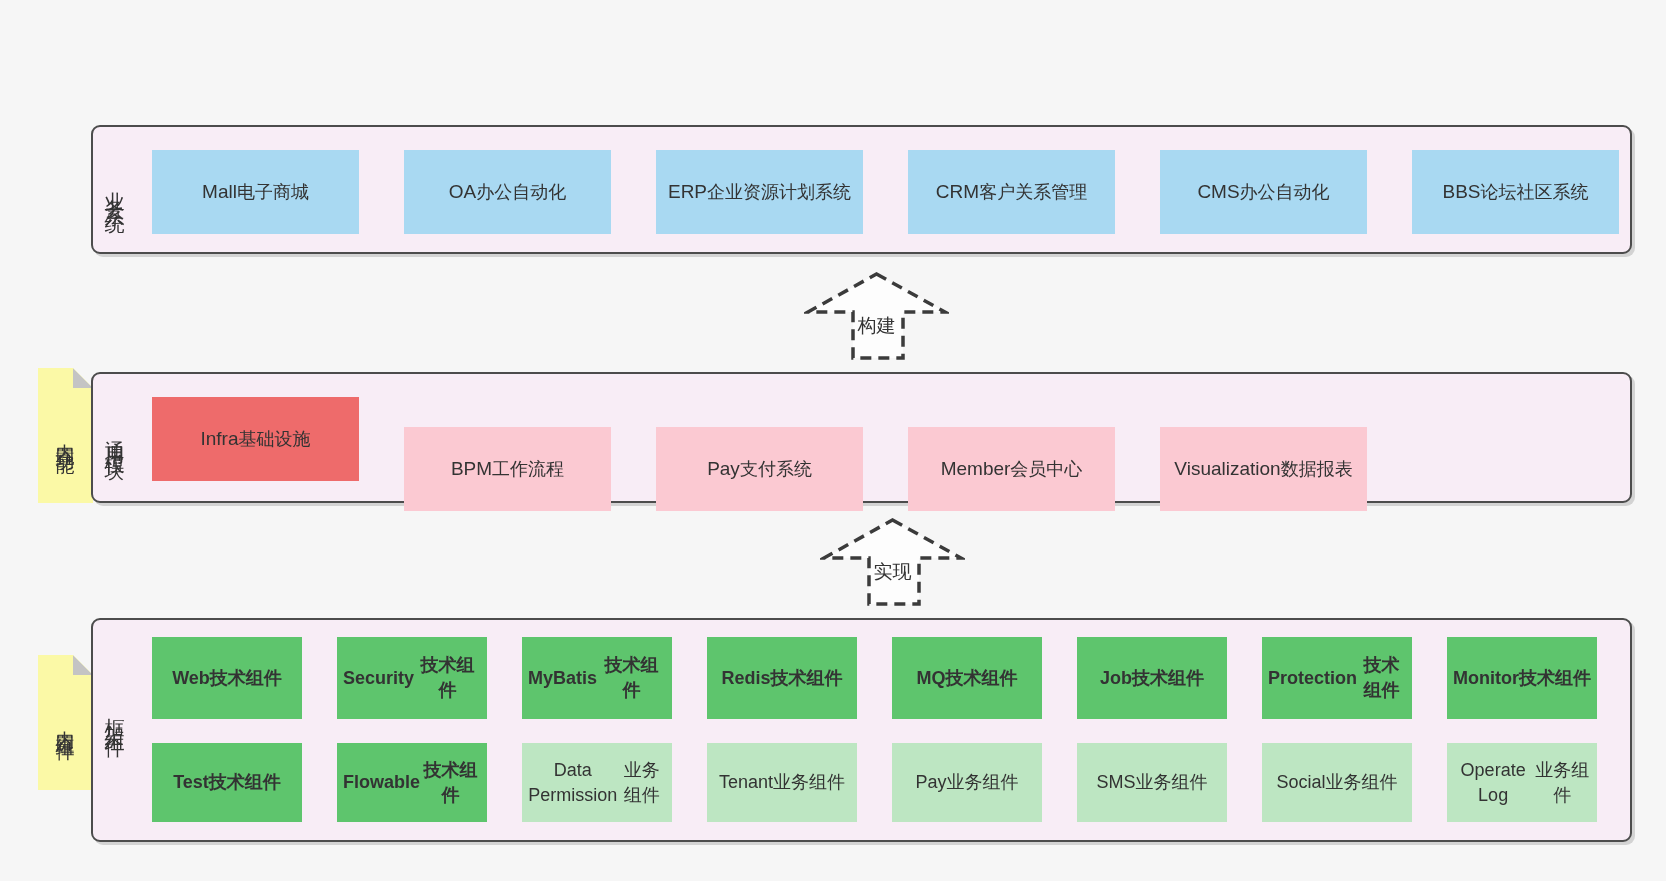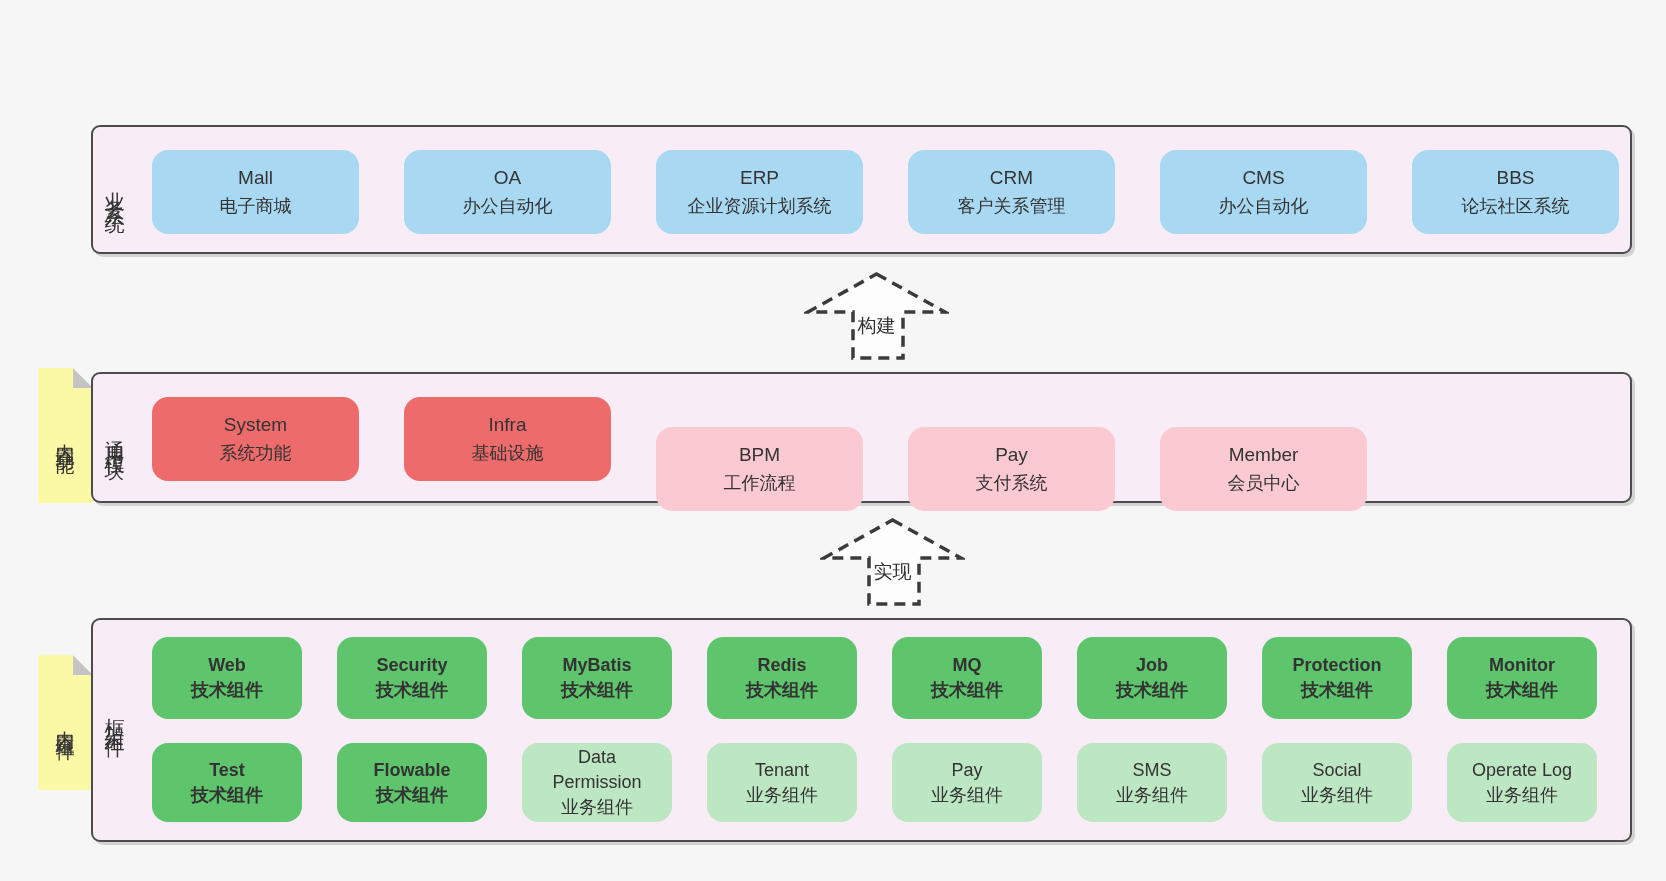--- a/index.html
+++ b/index.html
@@ -28,21 +28,21 @@
     font-size:20px;letter-spacing:7px;line-height:1;margin-left:12px;color:var(--text);
     user-select:none;
   }
   #panel-framework .vlabel{margin-bottom:28px;}
   .boxrow{position:absolute;left:59px;display:flex;gap:45px;}
   #panel-business .boxrow,#panel-modules .boxrow{top:23px;}
   #panel-framework .boxrow{gap:35px;}
   #fw-row1{top:17px;}
   #fw-row2{top:123px;}
   .box{
-    border-radius:16px;display:flex;flex-direction:column;align-items:center;justify-content:center;
+    border-radius:0;display:flex;flex-direction:row;align-items:center;justify-content:center;
     text-align:center;padding:0 6px;box-sizing:border-box;
   }
   .box-lg{width:207px;height:84px;}
   .box-sm{width:150px;height:82px;}
   #fw-row2 .box-sm{height:79px;}
   .box-name{font-size:19px;line-height:28px;}
   .box-desc{font-size:18px;line-height:28px;}
   .box-sm .box-name,.box-sm .box-desc{line-height:25px;font-size:18px;}
   .box-wrap .box-name{max-width:108px;}
   .blue{background:var(--blue);}
@@ -118,38 +118,38 @@
   <span class="arrow-label">构建</span>
 </div>
 
 <div class="tag" id="tag-modules">
   <span class="tag-text">内置功能</span>
 </div>
 <div class="panel" id="panel-modules">
   <div class="vlabel">通用模块</div>
   <div class="boxrow">
     <div class="box box-lg red">
-      <div class="box-name">System</div>
-      <div class="box-desc">系统功能</div>
-    </div>
-    <div class="box box-lg red">
       <div class="box-name">Infra</div>
       <div class="box-desc">基础设施</div>
     </div>
     <div class="box box-lg pink">
       <div class="box-name">BPM</div>
       <div class="box-desc">工作流程</div>
     </div>
     <div class="box box-lg pink">
       <div class="box-name">Pay</div>
       <div class="box-desc">支付系统</div>
     </div>
     <div class="box box-lg pink">
       <div class="box-name">Member</div>
       <div class="box-desc">会员中心</div>
+    </div>
+    <div class="box box-lg pink">
+      <div class="box-name">Visualization</div>
+      <div class="box-desc">数据报表</div>
     </div>
   </div>
 </div>
 
 <div class="arrow" id="arrow-implement">
   <svg viewBox="0 0 145 90" width="145" height="90">
     <path class="arrow-path" d="M72.5 2 L141 40 L99 40 L99 86 L49 86 L49 40 L4 40 Z"></path>
   </svg>
   <span class="arrow-label">实现</span>
 </div>

